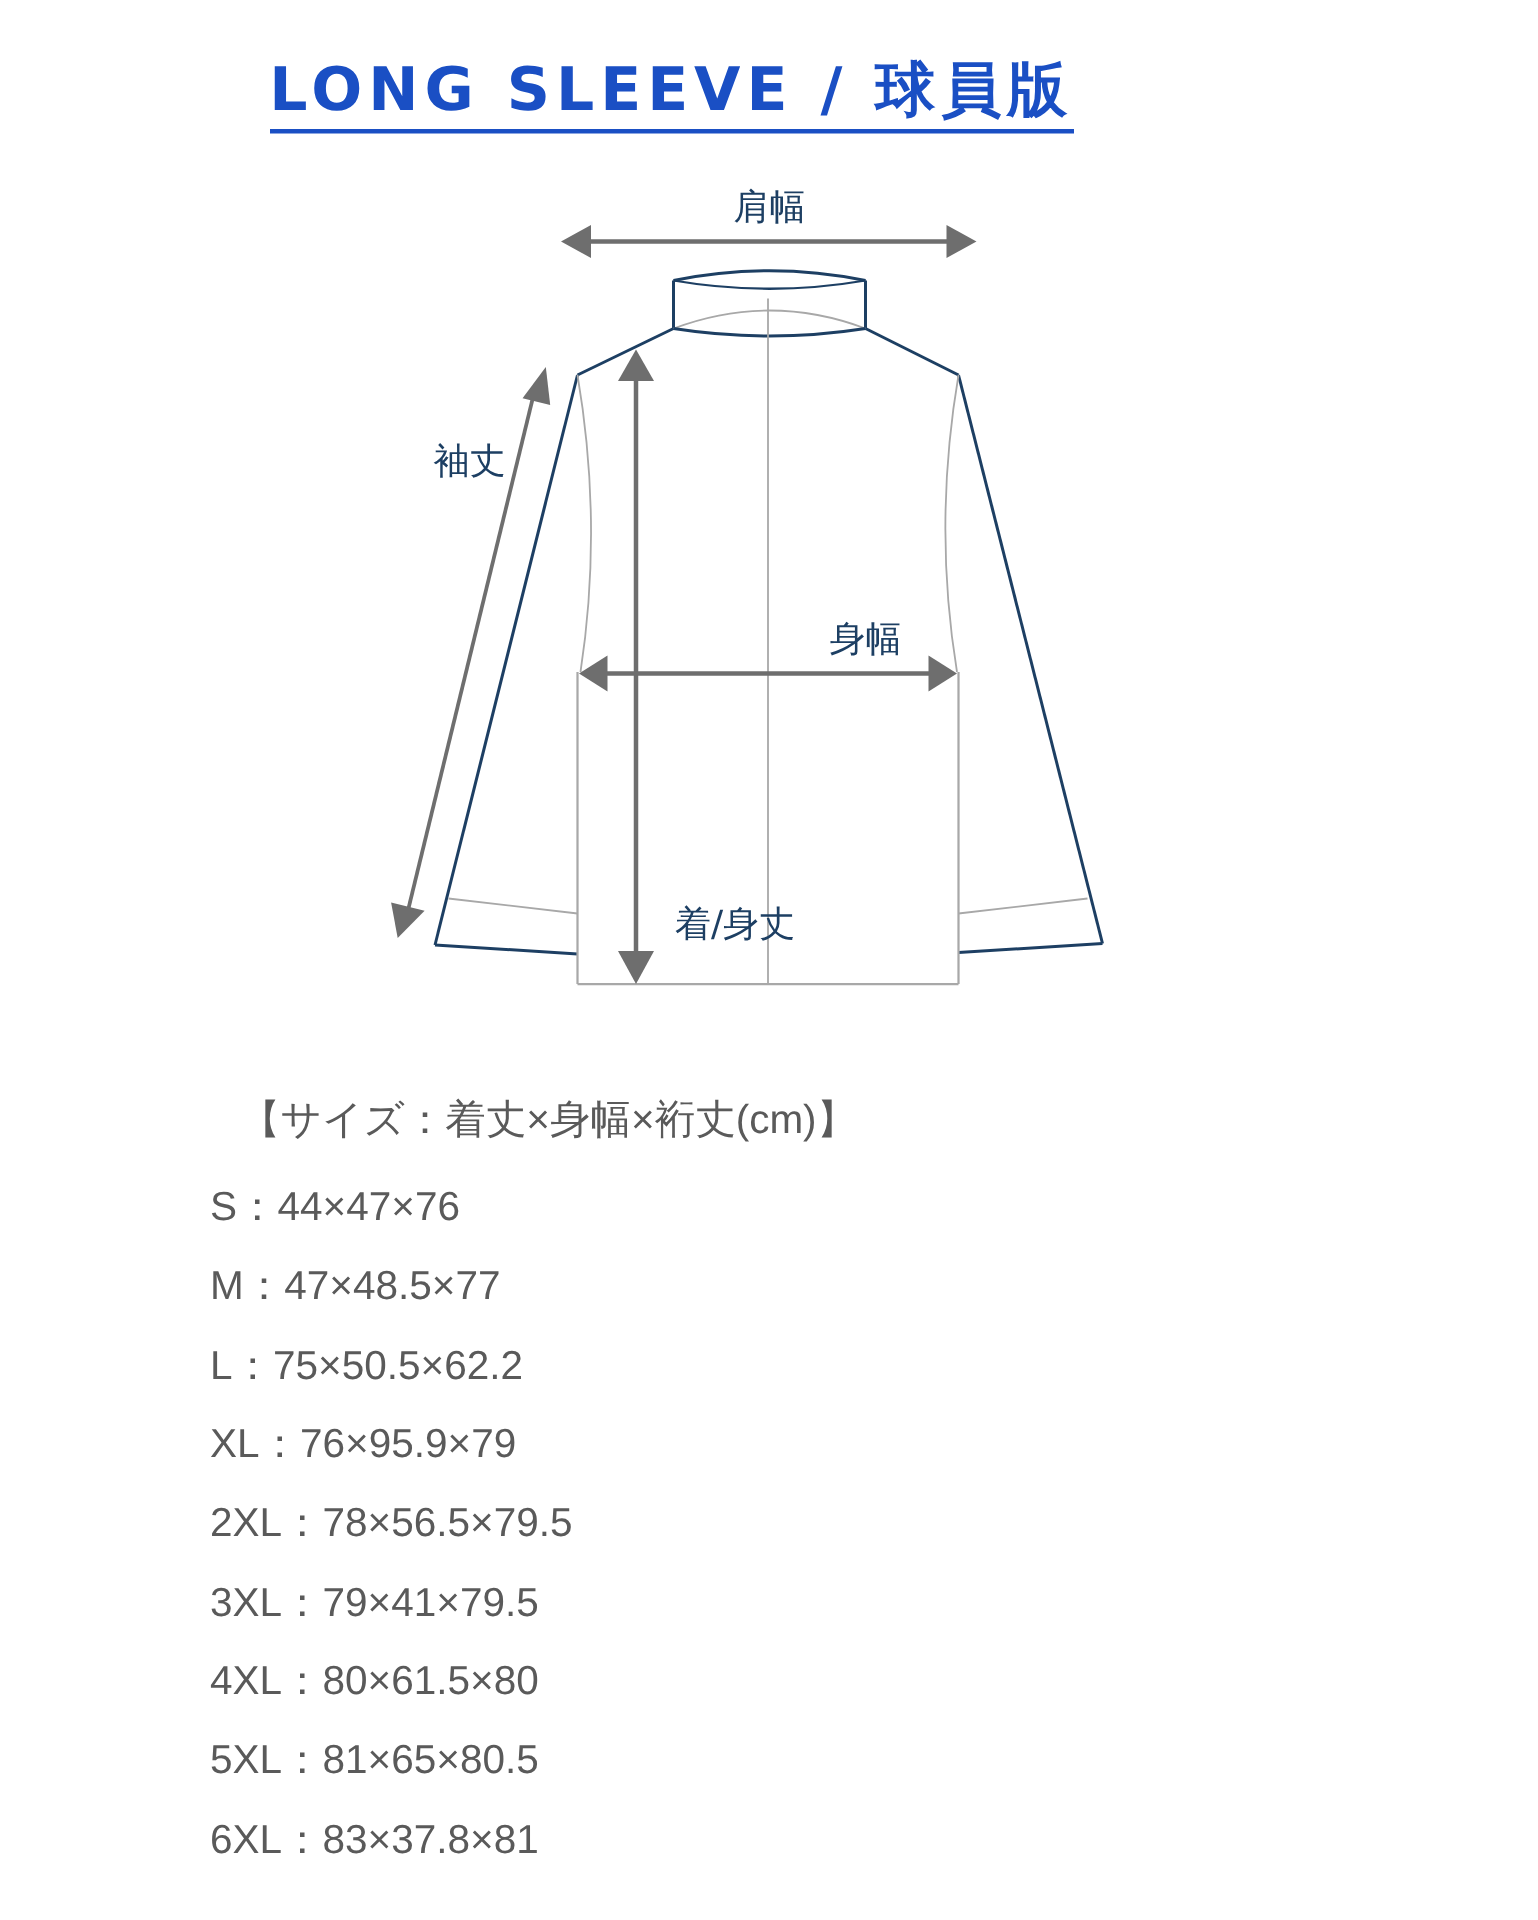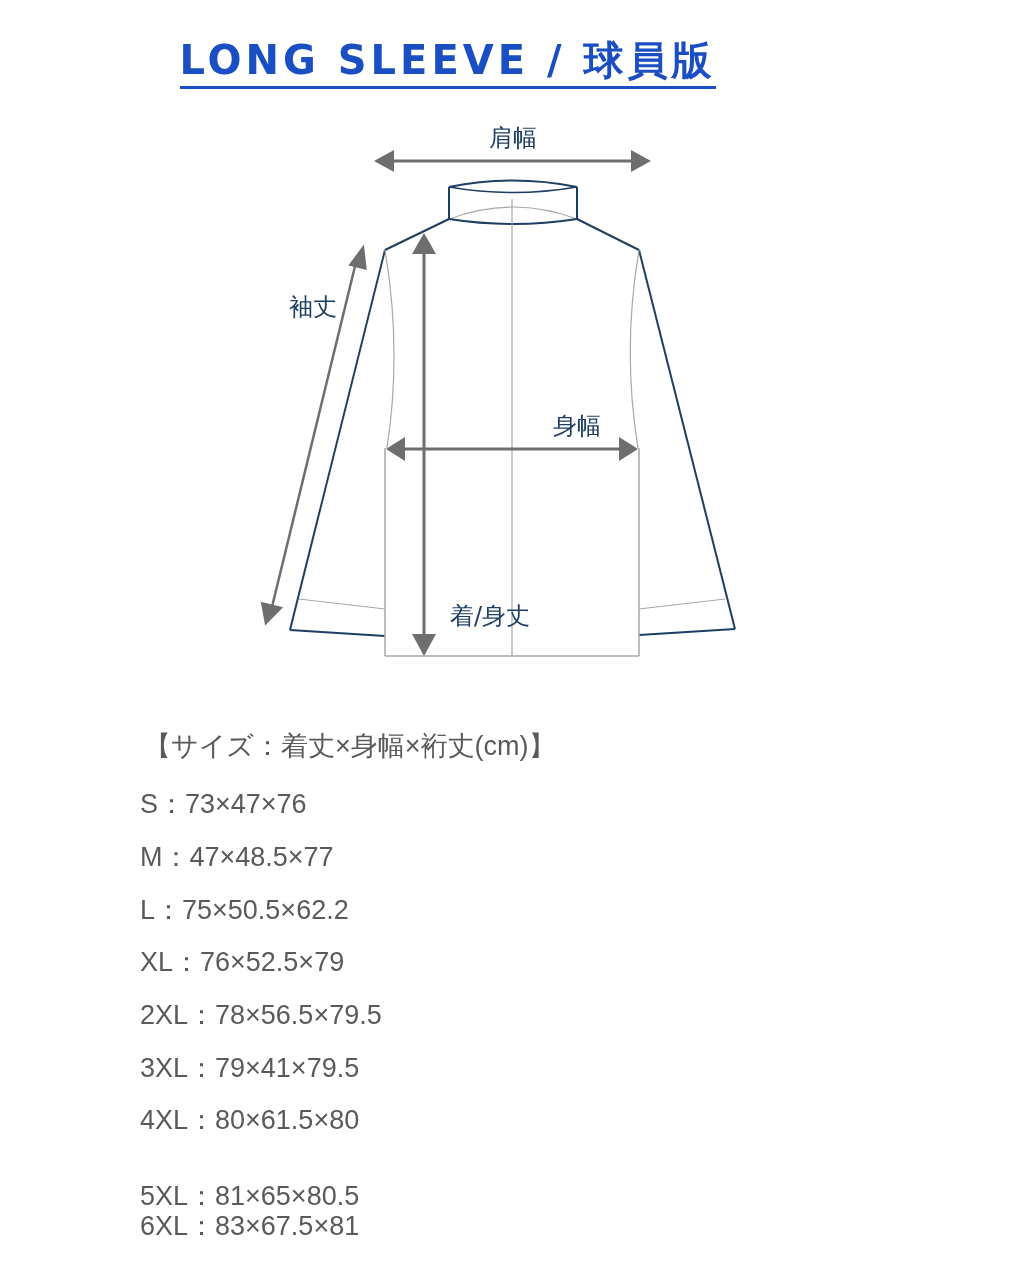--- a/index.html
+++ b/index.html
@@ -26,21 +26,21 @@
       font-family: "DejaVu Sans", sans-serif;
       font-size: 24px;
       fill: #1d3f63;
     }
     .sizes {
       position: absolute; left: 140px; top: 728px;
       color: #5a5a5a;
       font-family: "Liberation Sans", "DejaVu Sans", sans-serif;
       font-size: 27px;
     }
-    .sizes .hdr { position: absolute; left: 4px; top: 0; white-space: nowrap; }
+    .sizes .hdr { position: absolute; left: 20px; top: 0; white-space: nowrap; }
     .sizes .row { position: absolute; left: 0; white-space: nowrap; }
   </style>
 </head>
 <body>
 
 <div class="title">
   <span>LONG SLEEVE / 球員版</span>
 </div>
 
 <svg class="diagram" viewBox="0 0 1025 700" width="1025" height="700">
@@ -102,22 +102,22 @@
   <g>
     <line x1="400" y1="449" x2="624" y2="449" stroke="#6e6e6e" stroke-width="3"></line>
     <polygon points="386,449 405,437 405,461" fill="#6e6e6e"></polygon>
     <polygon points="638,449 619,437 619,461" fill="#6e6e6e"></polygon>
   </g>
   <text class="lbl" x="577" y="434" text-anchor="middle">身幅</text>
 </svg>
 
 <div class="sizes">
   <div class="hdr" style="top:0px">【サイズ：着丈×身幅×裄丈(cm)】</div>
-  <div class="row" style="top:58px">S：73×47×76</div>
+  <div class="row" style="top:58px">S：44×47×76</div>
   <div class="row" style="top:111px">M：47×48.5×77</div>
   <div class="row" style="top:164px">L：75×50.5×62.2</div>
-  <div class="row" style="top:216px">XL：76×52.5×79</div>
+  <div class="row" style="top:216px">XL：76×95.9×79</div>
   <div class="row" style="top:269px">2XL：78×56.5×79.5</div>
   <div class="row" style="top:322px">3XL：79×41×79.5</div>
   <div class="row" style="top:374px">4XL：80×61.5×80</div>
-  <div class="row" style="top:450px">5XL：81×65×80.5</div>
-  <div class="row" style="top:480px">6XL：83×67.5×81</div>
+  <div class="row" style="top:427px">5XL：81×65×80.5</div>
+  <div class="row" style="top:480px">6XL：83×37.8×81</div>
 </div>
 
 </body></html>

